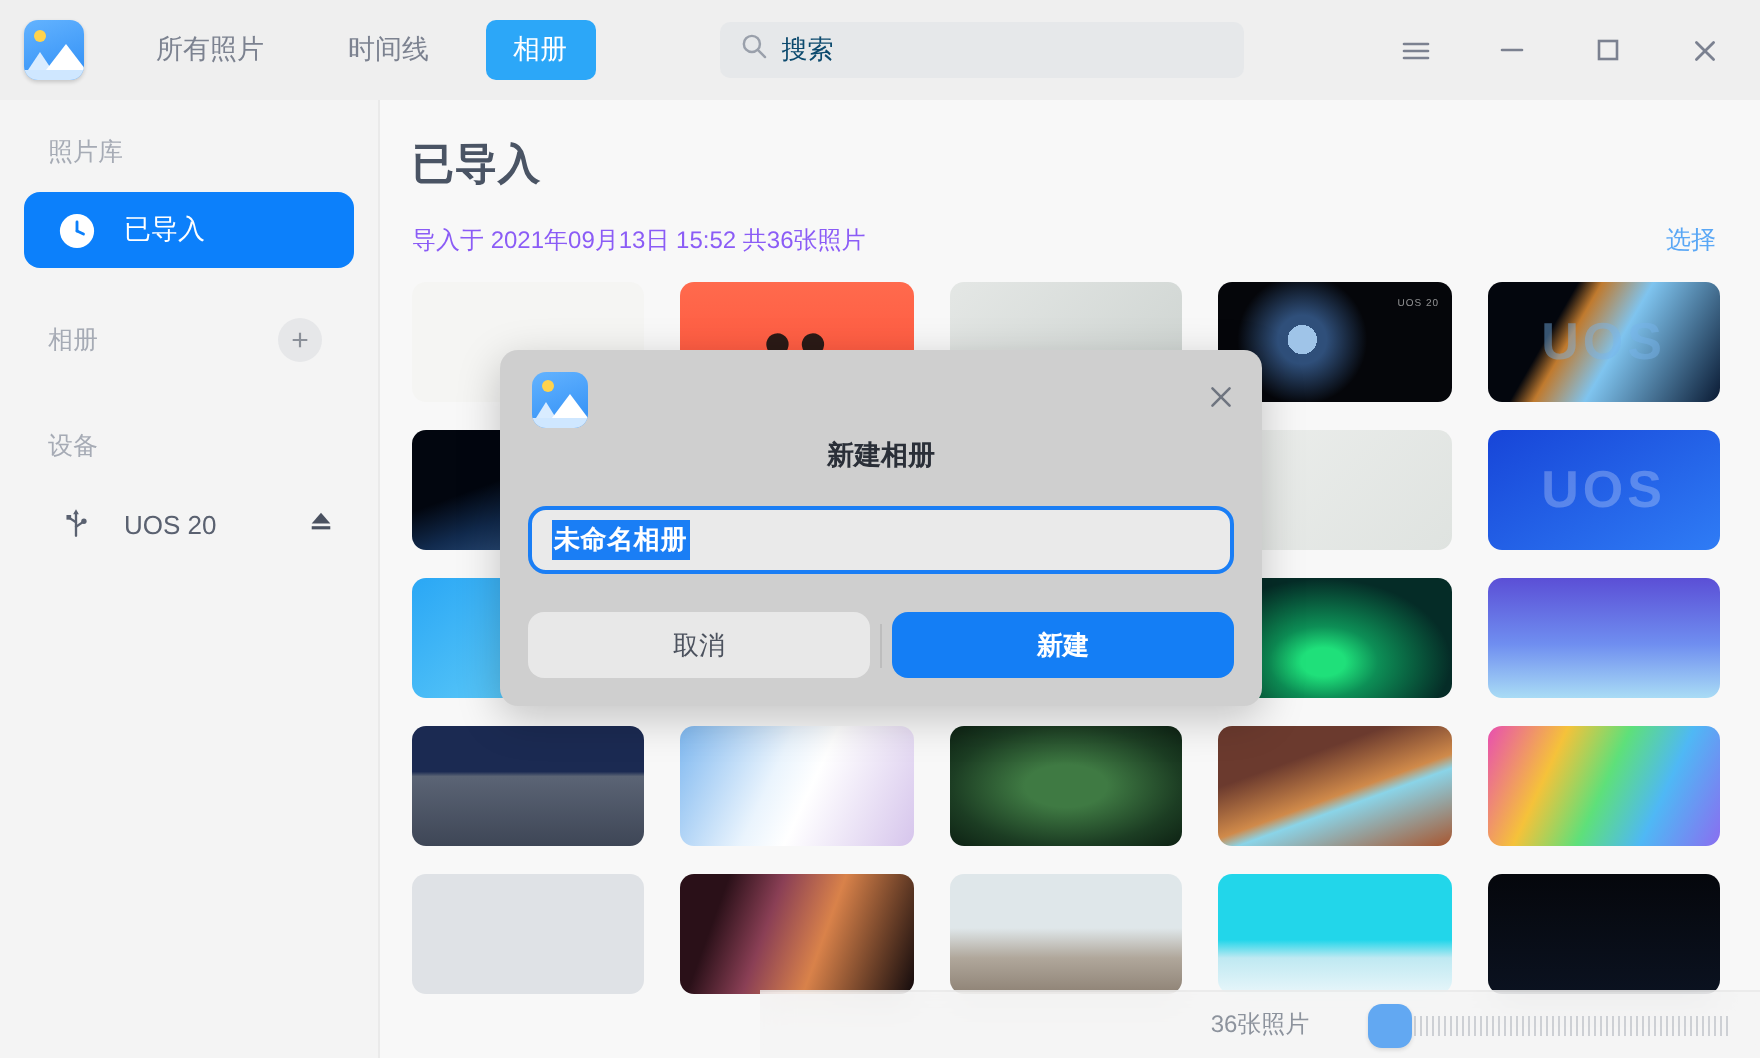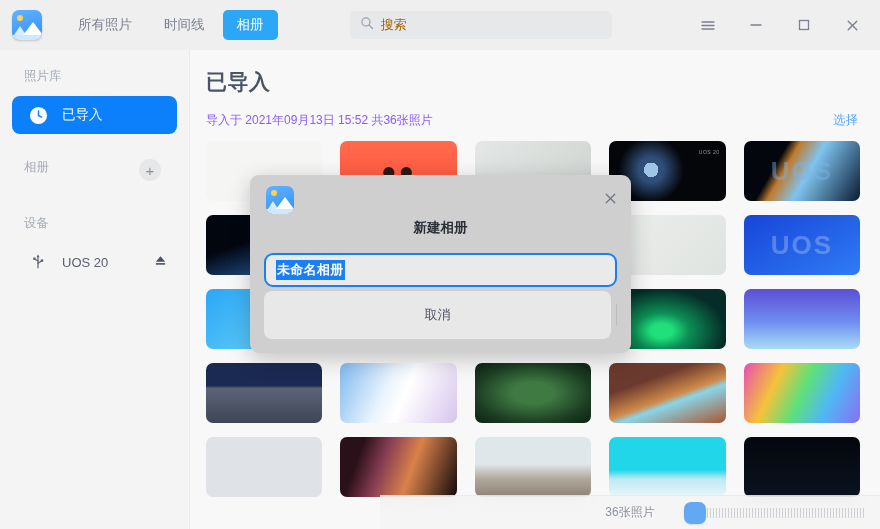--- a/index.html
+++ b/index.html
@@ -45,34 +45,34 @@
   .app-icon .mtn-small {
     position: absolute; left: 2px; bottom: 5px;
     border-left: 6px solid transparent; border-right: 6px solid transparent;
     border-bottom: 9px solid #d9ecff;
   }
   .app-icon .ground {
     position: absolute; left: 0; right: 0; bottom: 0; height: 5px;
     background: #cfe7ff;
   }
 
-  .tabs { display: flex; margin-left: 22px; gap: 4px; }
+  .tabs { display: flex; margin-left: 22px; gap: 14px; }
   .tab {
     padding: 6px 14px; border-radius: 5px; font-size: 13.5px;
     color: #7c8290; cursor: default; white-space: nowrap;
   }
   .tab.active { background: #2ca7f8; color: #ffffff; }
 
   .searchwrap { flex: 1; display: flex; justify-content: center; }
   .searchbox {
     width: 262px; height: 28px; border-radius: 5px;
     background: #e6e8ea;
     display: flex; align-items: center; padding: 0 10px; gap: 7px;
   }
-  .searchbox .ph { font-size: 13px; color: #a16207; }
+  .searchbox .ph { font-size: 13px; color: #0c4a6e; }
 
   .wincontrols { display: flex; align-items: center; gap: 0; margin-right: 4px; }
   .wbtn {
     width: 48px; height: 40px;
     display: flex; align-items: center; justify-content: center;
     color: #7b8190;
   }
 
   
   .body { flex: 1; display: flex; min-height: 0; position: relative; }
@@ -81,21 +81,21 @@
   .sidebar {
     width: 190px; flex: 0 0 190px;
     background: #f4f4f4;
     padding-top: 8px;
     position: relative;
     border-right: 1px solid #eaeaea;
   }
   .sec-head {
     font-size: 12.5px; color: #a6abb5;
     padding: 10px 0 8px 24px;
-    display: flex; justify-content: space-between;
+    display: flex; align-items: center; justify-content: space-between;
     padding-right: 28px;
   }
   .addbtn {
     width: 22px; height: 22px; border-radius: 50%;
     background: #e6e7e9; color: #8b9099;
     display: flex; align-items: center; justify-content: center;
     font-size: 15px; line-height: 1;
   }
   .nav-item {
     height: 38px; margin: 3px 12px; border-radius: 8px;
@@ -206,21 +206,21 @@
   }
   .dlg-input .selected-text {
     font-size: 13px; color: #ffffff; background: #1a7ef5;
     padding: 1px 1px; font-weight: bold; letter-spacing: .3px;
   }
   .dlg-btns {
     position: absolute; left: 14px; right: 14px; bottom: 14px;
     display: flex; align-items: center; gap: 0;
   }
   .dlg-btn {
-    flex: 1; height: 48px; border-radius: 8px;
+    flex: 1; height: 33px; border-radius: 8px;
     display: flex; align-items: center; justify-content: center;
     font-size: 13px;
     text-align: right;
   }
   .dlg-btn.cancel { background: #e8e8e8; color: #4c525e; margin-right: 5px; }
   .dlg-sep { width: 1px; height: 22px; background: #bdbdbd; }
   .dlg-btn.primary { background: #147ef5; color: #ffffff; font-weight: bold; margin-left: 5px; }
 </style>
 </head>
 <body>
@@ -405,17 +405,18 @@
 
       <div class="dlg-title">新建相册</div>
 
       <div class="dlg-input">
         <span class="selected-text">未命名相册</span>
       </div>
 
       <div class="dlg-btns">
         <div class="dlg-btn cancel">取消</div>
         <div class="dlg-sep"></div>
+        <div class="dlg-btn primary">新建</div>
       </div>
     </div>
   </div>
 
 </div>
 
 </body></html>

